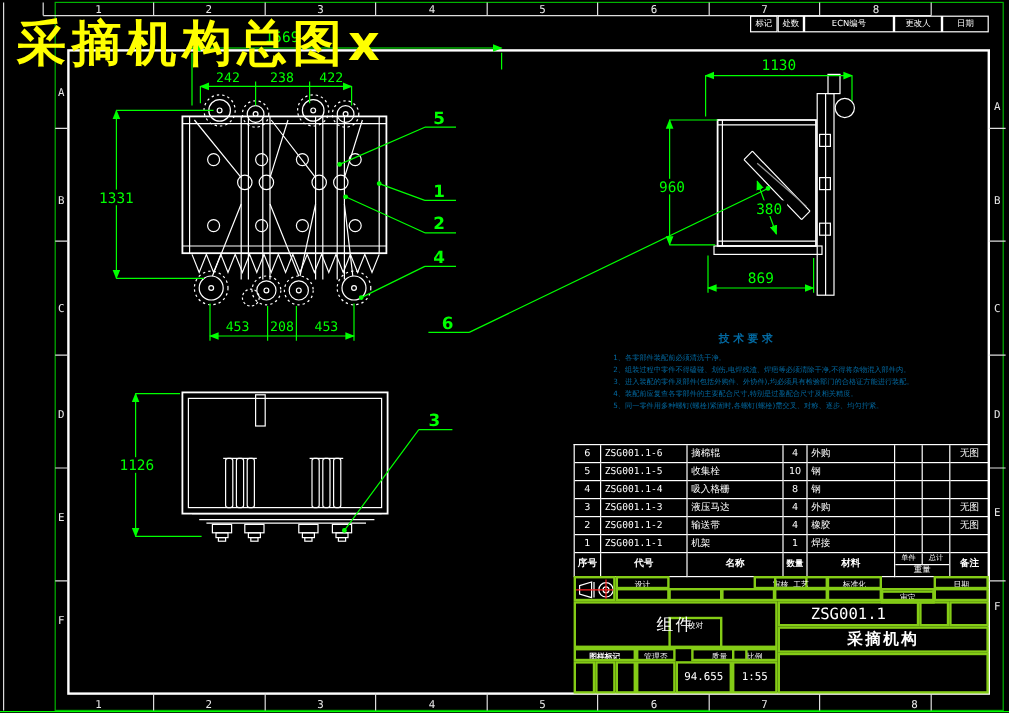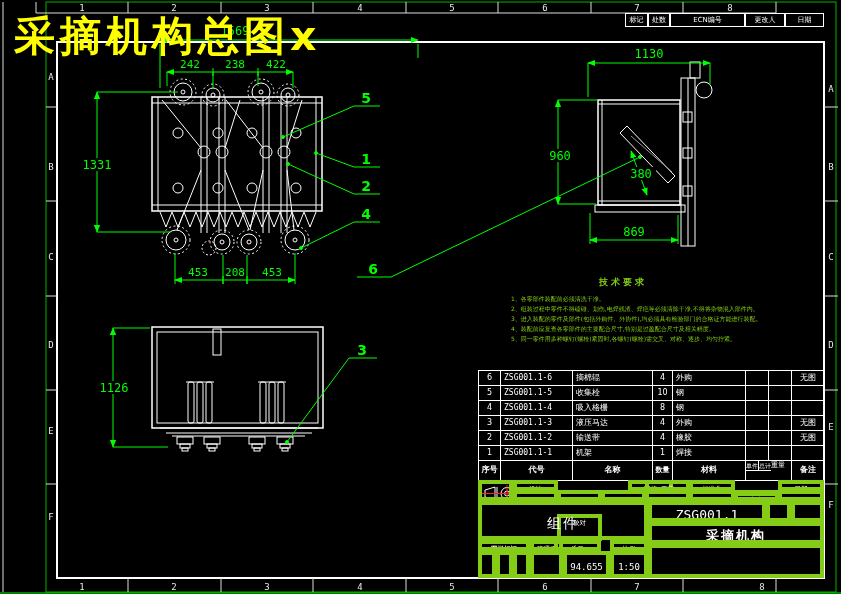--- a/index.html
+++ b/index.html
@@ -7,43 +7,43 @@
          font-family:"DejaVu Sans",sans-serif;}
   .abs{position:absolute;}
   svg text{font-family:"DejaVu Sans Mono",monospace;}
   .gridref{fill:#e8e8e8;font-size:9px;}
   .dim{fill:#00ff00;font-size:12px;}
   .dimsm{fill:#00ff00;font-size:11px;}
   .balloon{fill:#00ff00;font-size:14px;font-weight:bold;font-family:"DejaVu Sans",sans-serif;}
   .main-title{position:absolute;left:14px;top:16px;color:#ffff00;font-size:41px;font-weight:bold;
               letter-spacing:5px;white-space:nowrap;line-height:1;}
   
-  .techreq{position:absolute;left:483px;top:276px;width:280px;color:#84cc16;}
+  .techreq{position:absolute;left:483px;top:276px;width:280px;color:#0369a1;}
   .tr-title{text-align:center;font-size:9px;font-weight:bold;letter-spacing:3px;margin-bottom:5px;}
   .tr-line{font-size:6px;line-height:10px;white-space:nowrap;padding-left:28px;}
   
   .ecn{position:absolute;left:625px;top:13px;height:14px;display:flex;color:#fff;}
   .ecn div{border:1px solid #fff;box-sizing:border-box;font-size:7px;line-height:12px;
            text-align:center;overflow:hidden;white-space:nowrap;}
   
   .bom{position:absolute;left:478px;top:370px;width:346px;height:110px;color:#fff;
        display:grid;grid-template-columns:22px 72px 80px 20px 73px 23px 23px 33px;
        grid-template-rows:repeat(6,15px) 20px;border-left:1px solid #fff;border-top:1px solid #fff;box-sizing:content-box;}
   .bom>div{border-right:1px solid #fff;border-bottom:1px solid #fff;box-sizing:border-box;
        font-size:8px;line-height:14px;text-align:center;overflow:hidden;white-space:nowrap;}
   .bom .lft{text-align:left;padding-left:3px;}
   .bom .hdr{font-size:8px;font-weight:bold;line-height:18px;}
-  .wcell{display:flex;grid-column:span 2;padding:0!important;font-family:Liberation Serif, serif;}
+  .wcell{display:flex;flex-direction:column;grid-column:span 2;padding:0!important;font-family:Liberation Serif, serif;}
   .wcell .wtop{display:flex;height:10px;}
   .wcell .wtop div{flex:1;font-size:6px;line-height:10px;text-align:center;border-right:1px solid #fff;border-bottom:1px solid #fff;box-sizing:border-box;}
   .wcell .wtop div:last-child{border-right:none;}
   .wcell .wbot{height:10px;font-size:7px;line-height:9px;text-align:center;}
   
   .tblock{position:absolute;left:478px;top:480px;width:346px;height:98px;color:#fff;}
-  .tblock .c{position:absolute;border:4px solid #84cc16;box-sizing:border-box;overflow:hidden;
+  .tblock .c{position:absolute;border:2px solid #84cc16;box-sizing:border-box;overflow:hidden;
              text-align:center;white-space:nowrap;}
   .sign-label{font-size:6.5px;line-height:10px;}
   .small-num{font-family:"DejaVu Sans Mono",monospace;}
 </style>
 </head>
 <body>
 
 <div class="sheet">
 
 <svg class="abs" width="841" height="594" viewBox="0 0 841 594" style="left:0;top:0;">
@@ -382,24 +382,24 @@
 
   <div class="c small-num" style="left:170px;top:21px;width:118px;height:21px;font-size:13px;line-height:19px;">ZSG001.1</div>
   <div class="c" style="left:288px;top:21px;width:25px;height:21px;"></div>
   <div class="c" style="left:313px;top:21px;width:33px;height:21px;"></div>
 
   <div class="c" style="left:170px;top:42px;width:176px;height:22px;font-size:13px;font-weight:bold;line-height:20px;letter-spacing:2px;">采摘机构</div>
   <div class="c" style="left:170px;top:64px;width:176px;height:34px;"></div>
 
   <div class="c sign-label" style="left:0;top:60px;width:52px;height:11px;font-weight:bold;">图样标记</div>
   <div class="c sign-label" style="left:52px;top:60px;width:33px;height:11px;">管理否</div>
-  <div class="c sign-label" style="left:76px;top:60px;width:47px;height:11px;">质量</div>
+  <div class="c sign-label" style="left:98px;top:60px;width:47px;height:11px;">质量</div>
   <div class="c sign-label" style="left:132px;top:60px;width:38px;height:11px;">比例</div>
 
   <div class="c" style="left:0;top:71px;width:18px;height:27px;"></div>
   <div class="c" style="left:18px;top:71px;width:17px;height:27px;"></div>
   <div class="c" style="left:35px;top:71px;width:17px;height:27px;"></div>
   <div class="c" style="left:52px;top:71px;width:33px;height:27px;"></div>
   <div class="c small-num" style="left:85px;top:71px;width:47px;height:27px;font-size:9px;line-height:25px;">94.655</div>
-  <div class="c small-num" style="left:132px;top:71px;width:38px;height:27px;font-size:9px;line-height:25px;">1:50</div>
+  <div class="c small-num" style="left:132px;top:71px;width:38px;height:27px;font-size:9px;line-height:25px;">1:55</div>
 </div>
 
 </div>
 
 </body></html>

